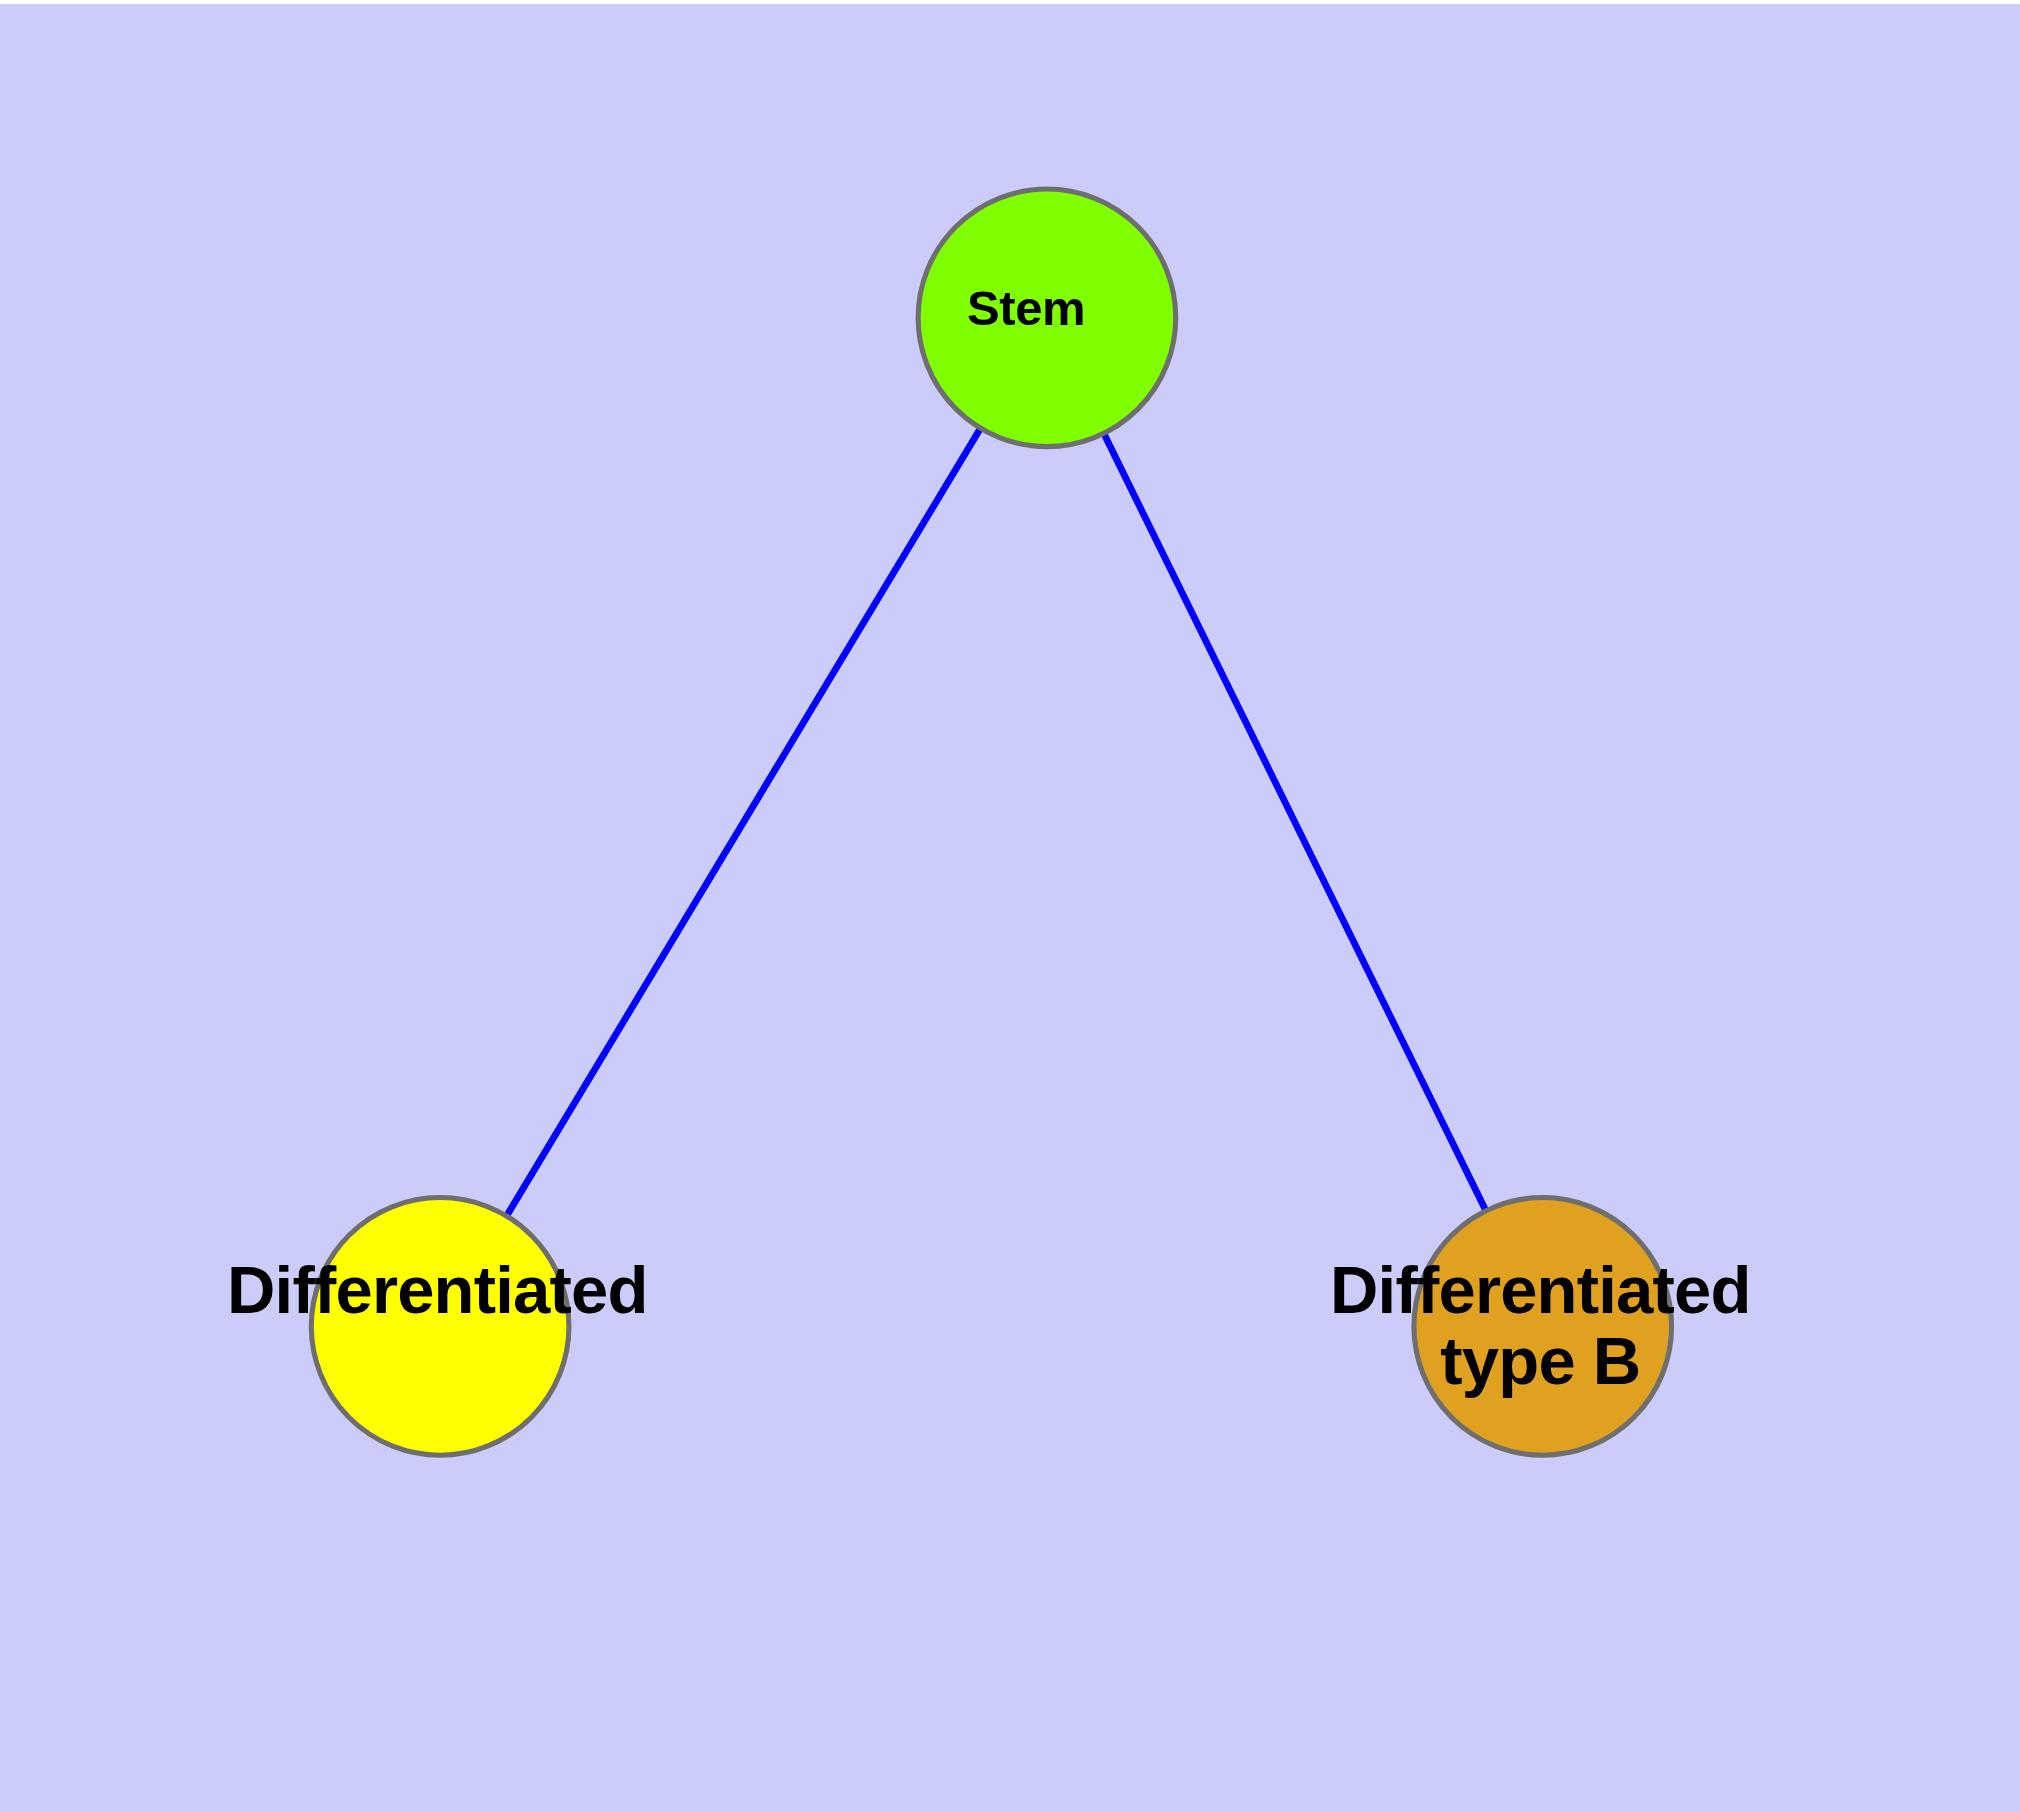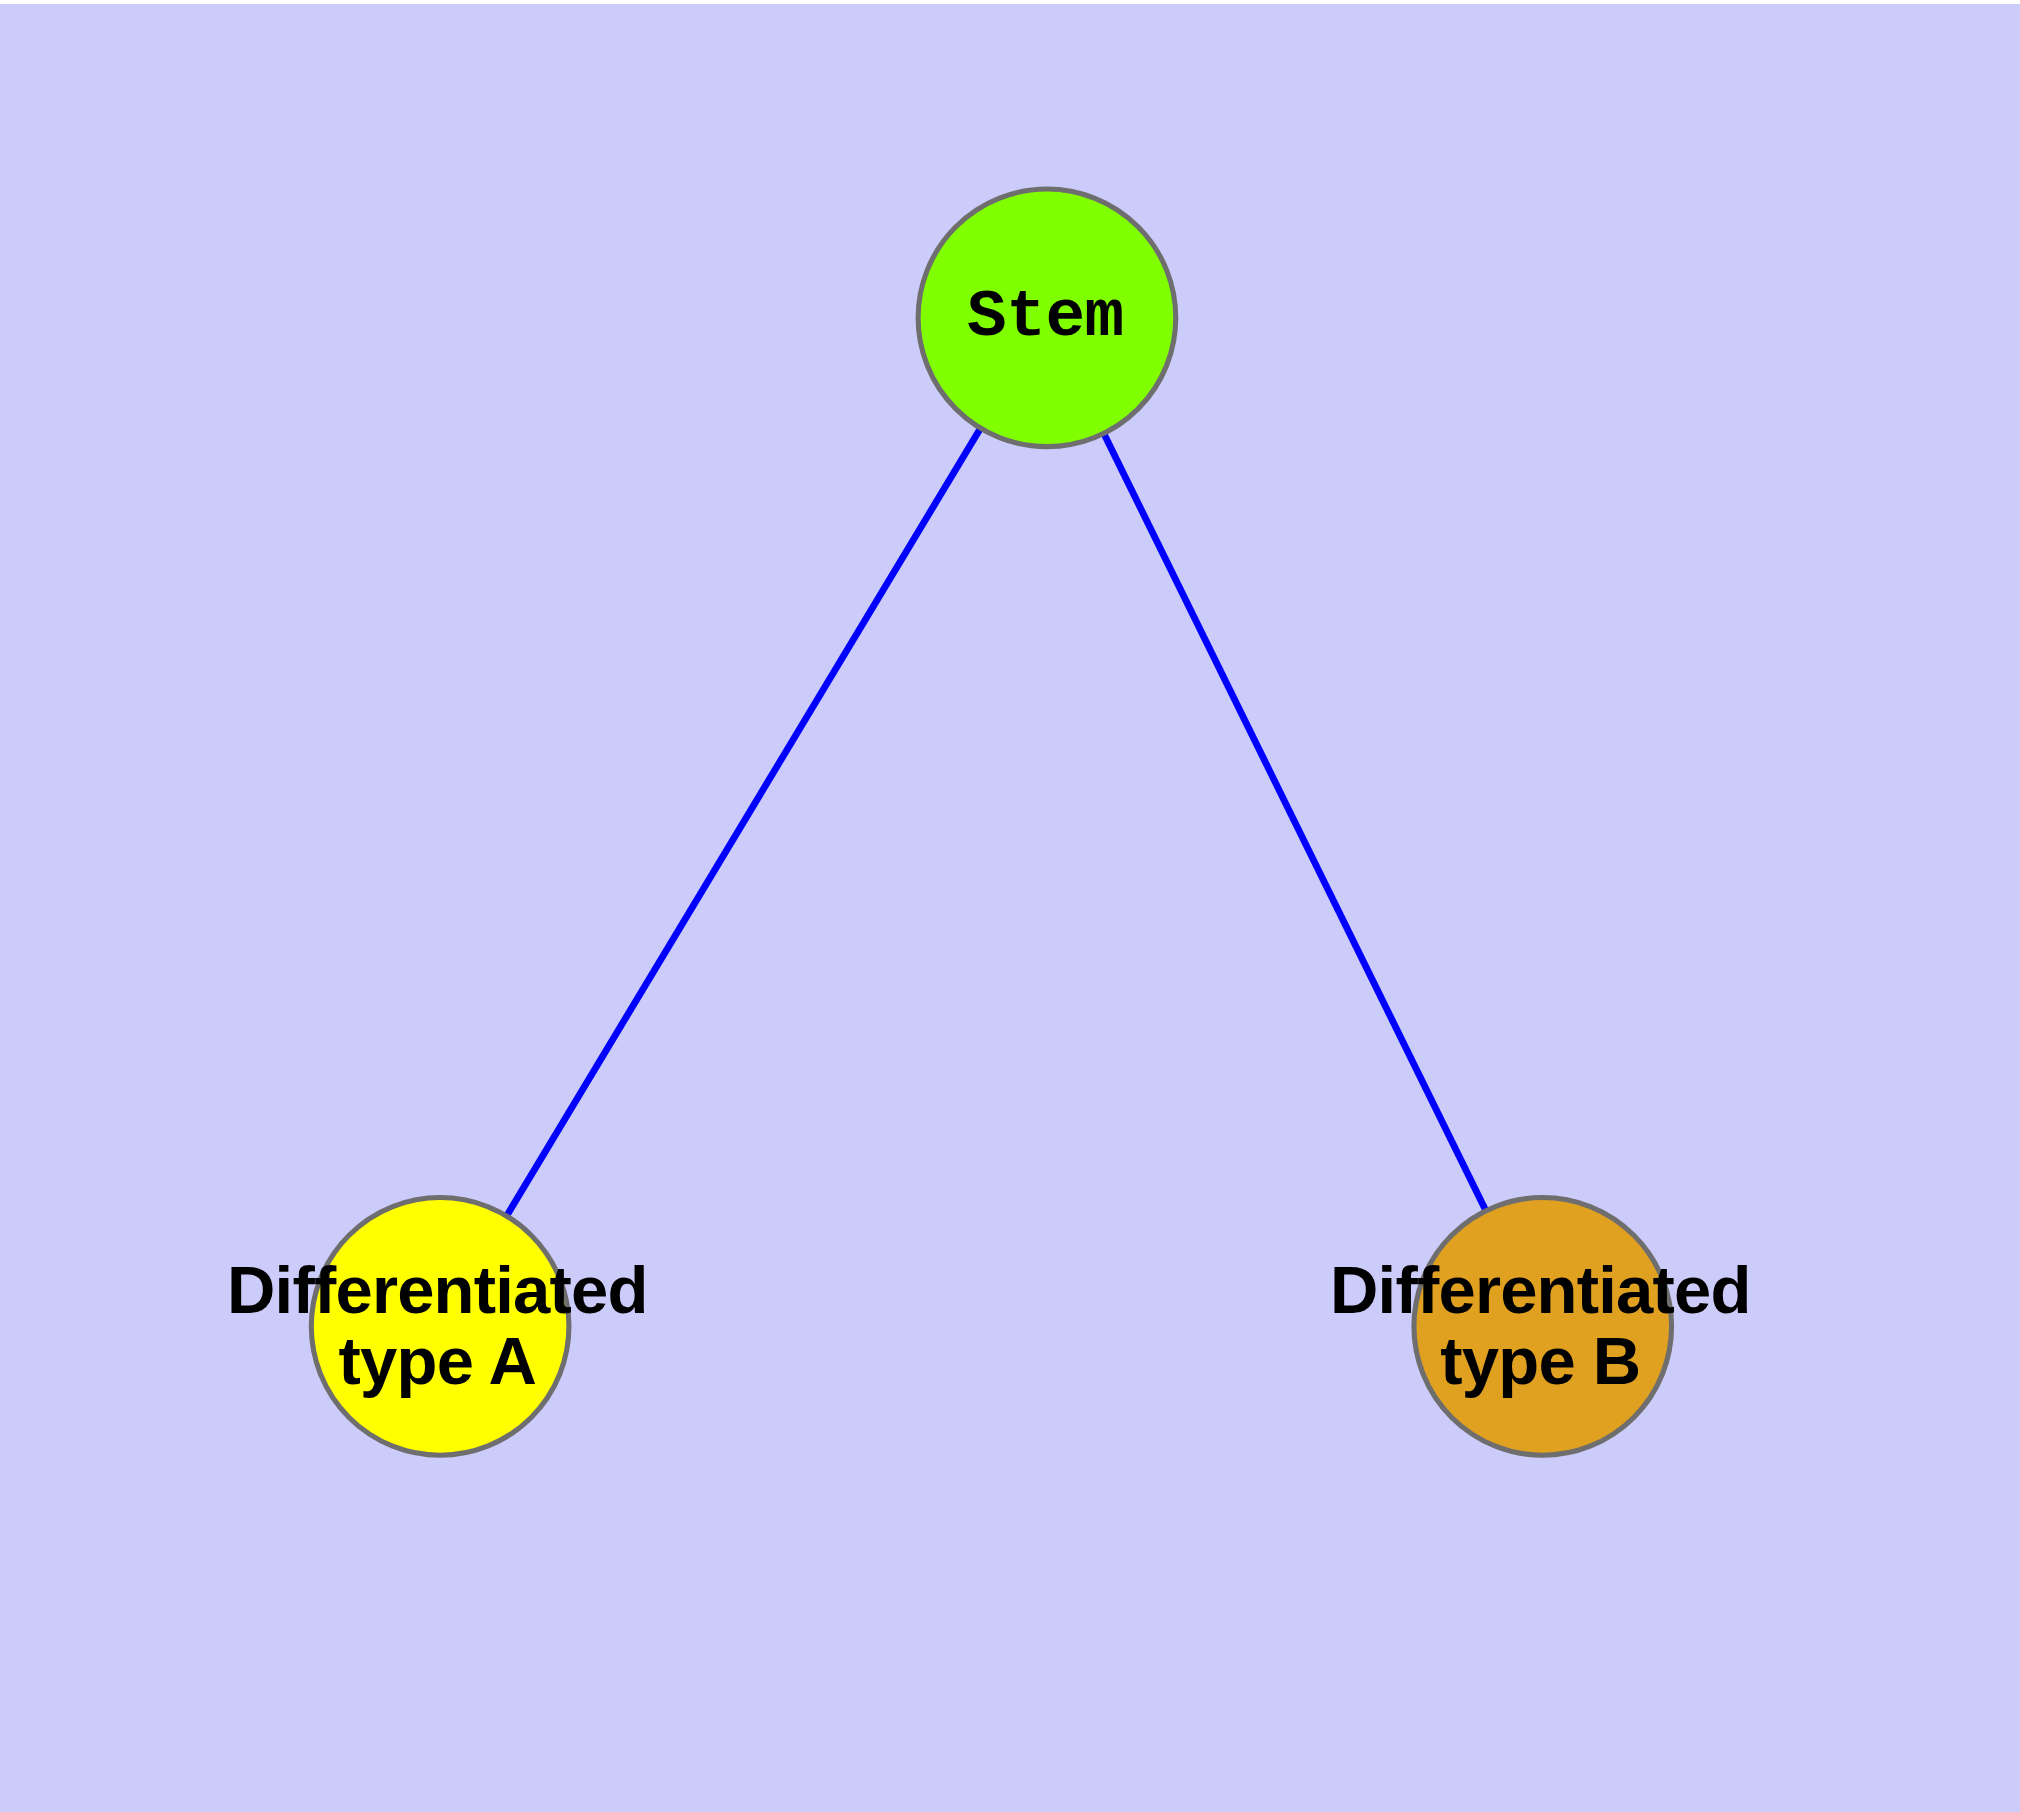--- a/index.html
+++ b/index.html
@@ -46,23 +46,22 @@
     position: absolute;
     text-align: center;
     font-weight: bold;
     color: #000000;
     line-height: 1.06;
     white-space: nowrap;
     pointer-events: none;
     font-family: "Liberation Sans", sans-serif;
   }
   .node-label.stem {
-    font-size: 66px;
+    font-size: 49px;
     letter-spacing: -0.4px;
-    font-family: Liberation Mono, monospace;
   }
   .node-label.diff {
     font-size: 67px;
     letter-spacing: -0.8px;
   }
   .label-line { display: block; }
 </style>
 </head>
 <body>
 
@@ -81,21 +80,20 @@
         <circle cx="1820" cy="1565" r="152" class="graph-node-circle" fill="#e0a020" stroke="#6e6e6e" stroke-width="6"></circle>
       </g>
   </svg>
 
   <div id="labels-layer">
       <div class="node-label stem" style="left: 967px; top: 283px;">
         <span class="label-line">Stem</span>
       </div>
       <div class="node-label diff" style="left: 227px; top: 1254px;">
         <span class="label-line">Differentiated</span>
-        <span class="label-line">type A</span>
       </div>
       <div class="node-label diff" style="left: 1330px; top: 1254px;">
         <span class="label-line">Differentiated</span>
         <span class="label-line">type B</span>
       </div>
     </div>
 
 </div>
 
 

